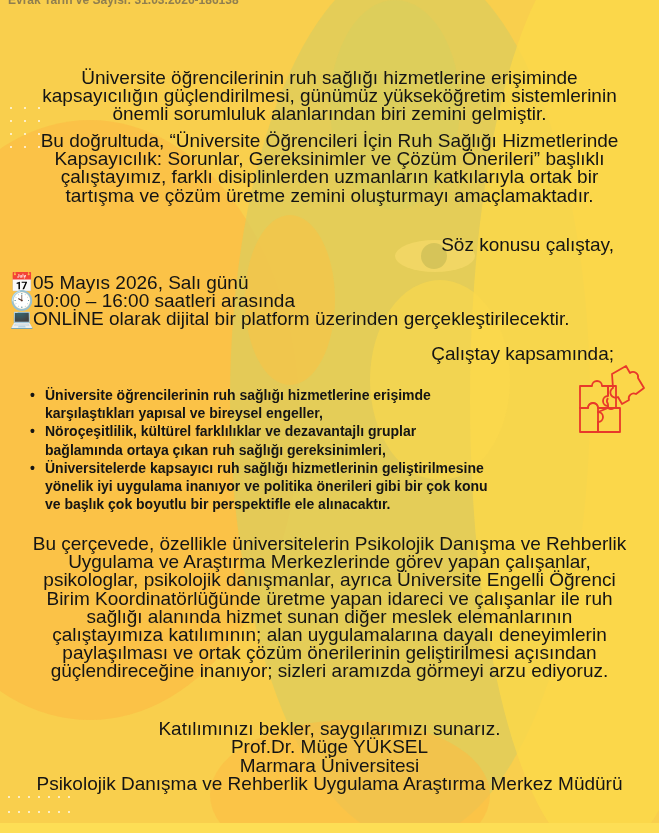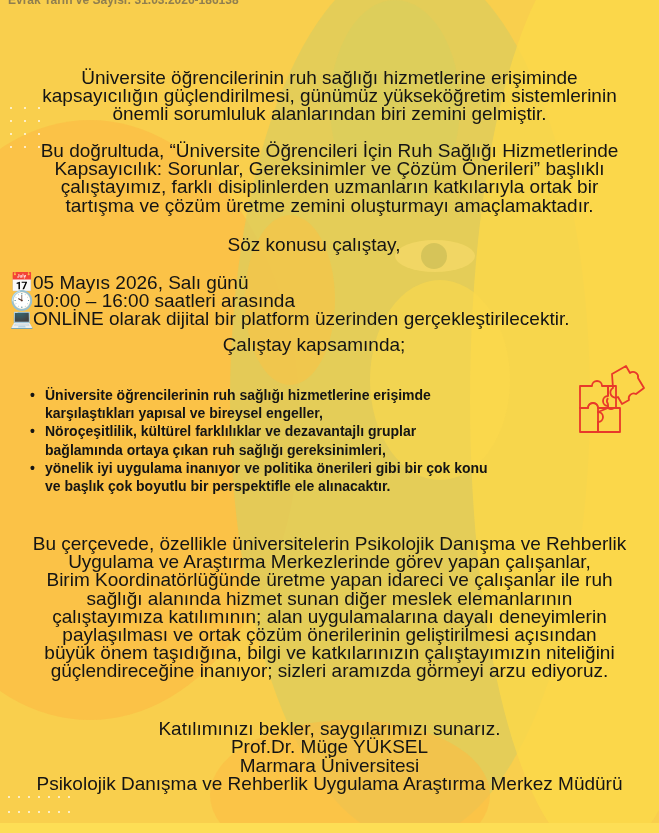--- a/index.html
+++ b/index.html
@@ -27,27 +27,27 @@
     .dots.bottom { left: 8px; top: 796px; grid-template-columns: repeat(7, 2px); gap: 13px 8px; }
 
     .content { position: absolute; inset: 0; z-index: 1; }
     .header-ref {
       position: absolute; left: 8px; top: -7px; font-size: 12px; font-weight: bold;
       color: #6d6450; opacity: .75; white-space: nowrap;
     }
     .center { text-align: center; }
     .p { position: absolute; left: 0; width: 659px; font-weight: normal; font-size: 19px; line-height: 18.2px; }
     .intro { top: 69px; }
-    .para2 { top: 142px; }
-    .lead { left: 14px; width: 600px; text-align: center; }
+    .para2 { top: 132px; }
+    .lead { left: 14px; width: 600px; text-align: right; }
     .soz { top: 236px; }
     .info { top: 274px; line-height: 18px; }
     .info .row { display: flex; align-items: center; gap: 3px; }
     .info .ic { display: inline-flex; width: 16px; height: 16px; align-items: center; justify-content: center; }
-    .calis { top: 336px; }
+    .calis { top: 345px; }
     .bullets { position: absolute; left: 30px; top: 386px; width: 615px; margin: 0; padding: 0; list-style: none; font-weight: bold; font-size: 14px; line-height: 18.2px; }
     .bullets li { position: relative; padding-left: 15px; }
     .bullets li::before { content: "•"; position: absolute; left: 0; top: 0; }
     .frame { top: 535px; }
     .sign { top: 720px; line-height: 18.4px; }
     .puzzle { position: absolute; left: 578px; top: 364px; width: 70px; height: 70px; }
   </style>
 </head>
 <body>
 
@@ -133,41 +133,42 @@
   <ul class="bullets">
     <li>
       <div>Üniversite öğrencilerinin ruh sağlığı hizmetlerine erişimde</div>
       <div>karşılaştıkları yapısal ve bireysel engeller,</div>
     </li>
     <li>
       <div>Nöroçeşitlilik, kültürel farklılıklar ve dezavantajlı gruplar</div>
       <div>bağlamında ortaya çıkan ruh sağlığı gereksinimleri,</div>
     </li>
     <li>
+      <div>Üniversitelerde kapsayıcı ruh sağlığı hizmetlerinin geliştirilmesine</div>
       <div>yönelik iyi uygulama inanıyor ve politika önerileri gibi bir çok konu</div>
       <div>ve başlık çok boyutlu bir perspektifle ele alınacaktır.</div>
     </li>
   </ul>
 
   <svg class="puzzle" viewBox="0 0 70 70" fill="none" stroke="#e8392a" stroke-width="1.8" stroke-linejoin="round">
     <path d="M2 22 H14 a5 5 0 0 1 10 0 H30 V32 a5 5 0 0 0 0 10 V44 H20 a5 5 0 0 0 -10 0 H2 Z"></path>
     <path d="M2 44 H10 a5 5 0 0 1 10 0 V44 H20 V68 H2 Z"></path>
     <path d="M20 44 H30 V40 a5 5 0 0 1 0 -6 M30 44 H42 V68 H20 V58 a5 5 0 0 0 0 -10 Z"></path>
     <path d="M30 32 V22 H38 V44 H30 M30 44 a5 5 0 0 0 6 0"></path>
     <path d="M34 10 L48 2 L52 9 a5 5 0 0 1 8 5 L66 24 L58 30 a5 5 0 0 0 -7 6 L44 40 L40 33 a5 5 0 0 1 -5 -9 Z"></path>
   </svg>
 
   <div class="p center frame">
     <div>Bu çerçevede, özellikle üniversitelerin Psikolojik Danışma ve Rehberlik</div>
     <div>Uygulama ve Araştırma Merkezlerinde görev yapan çalışanlar,</div>
+    <div>psikologlar, psikolojik danışmanlar, ayrıca Üniversite Engelli Öğrenci</div>
     <div>Birim Koordinatörlüğünde üretme yapan idareci ve çalışanlar ile ruh</div>
     <div>sağlığı alanında hizmet sunan diğer meslek elemanlarının</div>
     <div>çalıştayımıza katılımının; alan uygulamalarına dayalı deneyimlerin</div>
     <div>paylaşılması ve ortak çözüm önerilerinin geliştirilmesi açısından</div>
-    <div>büyük önem taşıdığına, bilgi ve katkılarınızın çalıştayımızın niteliğini</div>
     <div>güçlendireceğine inanıyor; sizleri aramızda görmeyi arzu ediyoruz.</div>
   </div>
 
   <div class="p center sign">
     <div>Katılımınızı bekler, saygılarımızı sunarız.</div>
     <div>Prof.Dr. Müge YÜKSEL</div>
     <div>Marmara Üniversitesi</div>
     <div>Psikolojik Danışma ve Rehberlik Uygulama Araştırma Merkez Müdürü</div>
   </div>
 </div>

